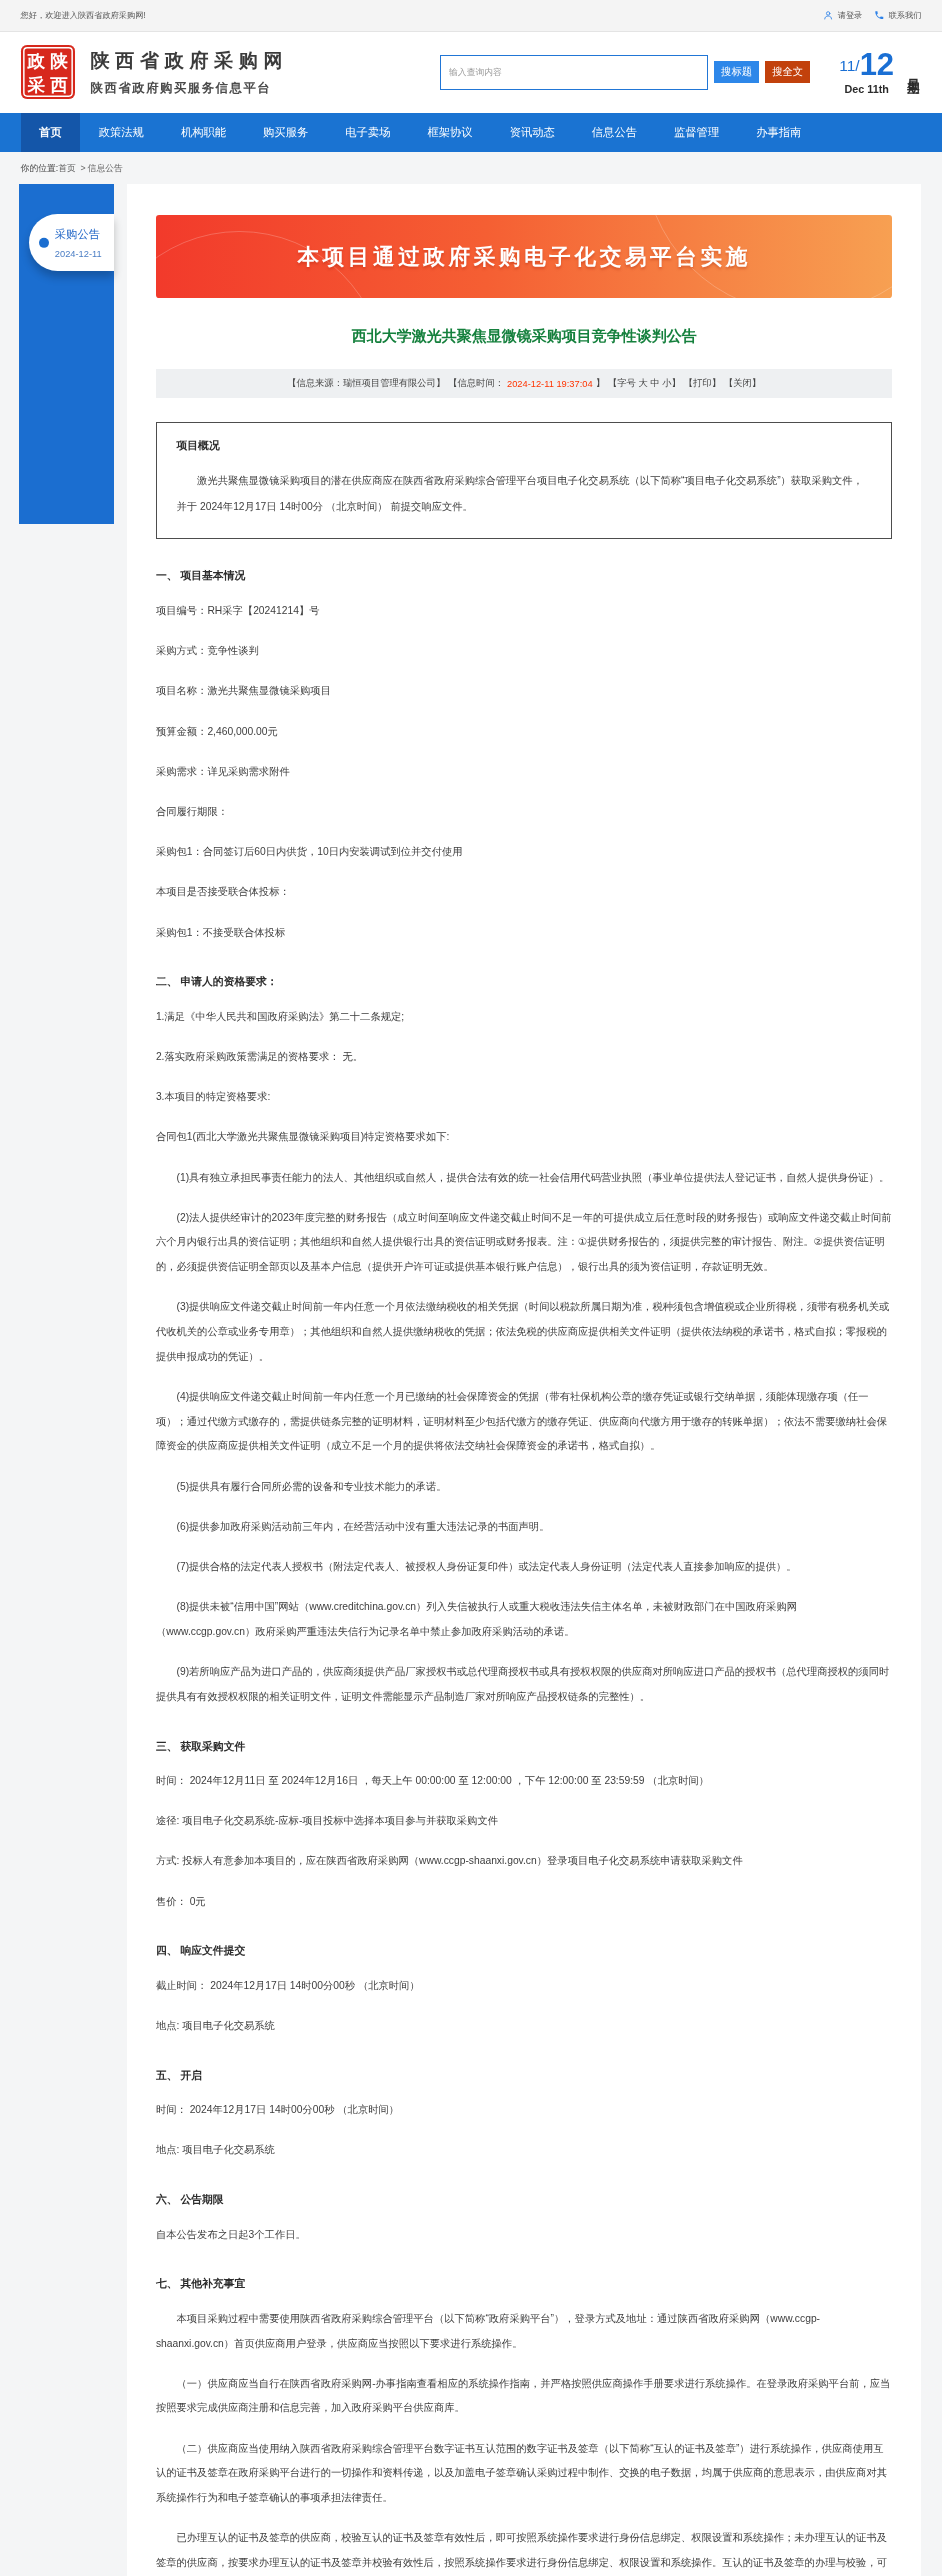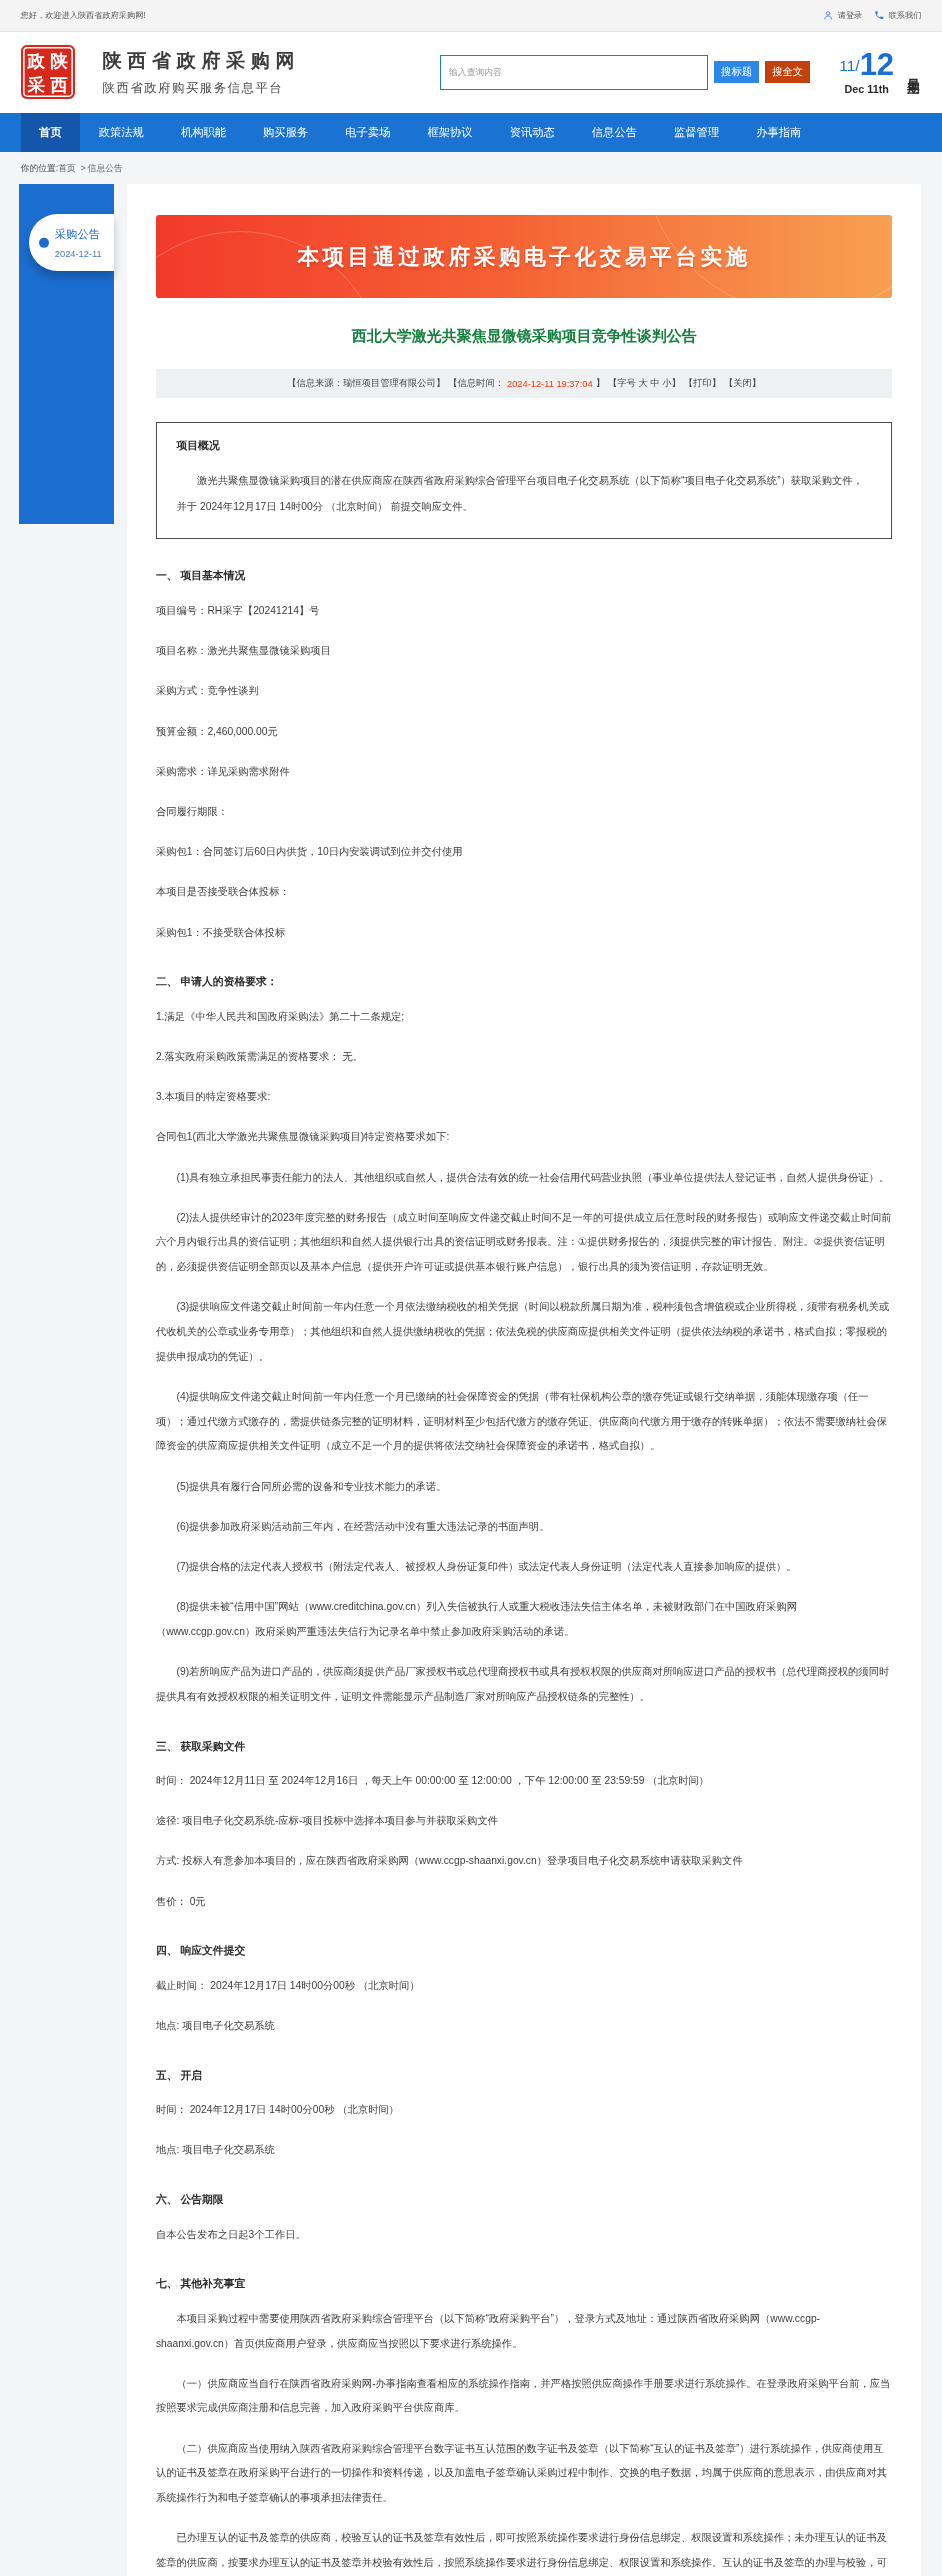--- a/index.html
+++ b/index.html
@@ -6,23 +6,23 @@
   body{width:942px;background:#f4f5f6;color:#333;font-family:"Liberation Sans","DejaVu Sans",sans-serif;}
   
   .topbar{height:32px;background:#f4f4f4;border-bottom:0.5px solid #e4e4e4;display:flex;align-items:center;justify-content:space-between;padding:0 20.6px;font-size:8.2px;color:#555;box-sizing:border-box;}
   .topbar-right{display:flex;align-items:center;gap:12px;}
   .tb-item{display:flex;align-items:center;gap:4.1px;cursor:pointer;color:#555;}
   .tb-item svg{display:block;}
   
   .header{background:#fff;display:flex;align-items:center;padding:13.4px 20.6px;box-sizing:border-box;}
   .logo-seal{width:54px;height:54px;background:#d7281c;border-radius:6.2px;display:grid;grid-template-columns:1fr 1fr;box-shadow:inset 0 0 0 2.1px #d7281c, inset 0 0 0 3.6px #fff;padding:4.1px;box-sizing:border-box;}
   .logo-seal span{color:#fff;font-weight:bold;font-size:17.5px;display:flex;align-items:center;justify-content:center;}
-  .title-block{margin-left:28px;}
+  .title-block{margin-left:16px;}
   .site-title{font-size:19px;font-weight:bold;color:#3b3b3b;letter-spacing:5.7px;}
-  .site-sub{font-size:12.4px;color:#4a4a4a;margin-top:6.2px;letter-spacing:1.5px;font-weight:normal;}
+  .site-sub{font-size:12.4px;color:#4a4a4a;margin-top:6.2px;letter-spacing:1.5px;font-weight:bold;}
   .search-area{margin-left:auto;display:flex;align-items:center;}
   .search-input{width:268px;height:35px;border:1px solid #2176d6;font-size:8.8px;padding:0 8.2px;box-sizing:border-box;outline:none;color:#333;background:#fff;}
   .search-input::placeholder{color:#999;}
   .search-btn{height:22px;width:45px;border:none;color:#fff;font-size:10.3px;margin-left:6.2px;cursor:pointer;font-family:inherit;}
   .btn-title{background:#2d87e9;}
   .btn-full{background:#c2410c;}
   .date-block{margin-left:29px;display:flex;align-items:center;gap:10.3px;}
   .date-nums{color:#1a6fd4;line-height:1;text-align:center;}
   .date-nums .m{font-size:15.5px;vertical-align:super;}
   .date-nums .d{font-size:31px;font-weight:bold;}
@@ -160,22 +160,22 @@
     </div>
 
     <div class="overview-box">
       <div class="ov-head">项目概况</div>
       <div class="ov-body">激光共聚焦显微镜采购项目的潜在供应商应在陕西省政府采购综合管理平台项目电子化交易系统（以下简称“项目电子化交易系统”）获取采购文件，并于 2024年12月17日 14时00分 （北京时间） 前提交响应文件。</div>
     </div>
 
     <div>
         <div class="section-heading">一、 项目基本情况</div>
         <p class="para c-lbl">项目编号：RH采字【20241214】号</p>
+        <p class="para c-lbl">采购方式：竞争性谈判</p>
         <p class="para c-lbl">项目名称：激光共聚焦显微镜采购项目</p>
-        <p class="para c-lbl">采购方式：竞争性谈判</p>
         <p class="para c-lbl">预算金额：2,460,000.00元</p>
         <p class="para c-lbl">采购需求：详见采购需求附件</p>
         <p class="para c-lbl">合同履行期限：</p>
         <p class="para c-sub">采购包1：合同签订后60日内供货，10日内安装调试到位并交付使用</p>
         <p class="para c-lbl">本项目是否接受联合体投标：</p>
         <p class="para c-sub">采购包1：不接受联合体投标</p>
         <div class="section-heading">二、 申请人的资格要求：</div>
         <p class="para c-lbl">1.满足《中华人民共和国政府采购法》第二十二条规定;</p>
         <p class="para c-lbl">2.落实政府采购政策需满足的资格要求： 无。</p>
         <p class="para c-lbl">3.本项目的特定资格要求:</p>

